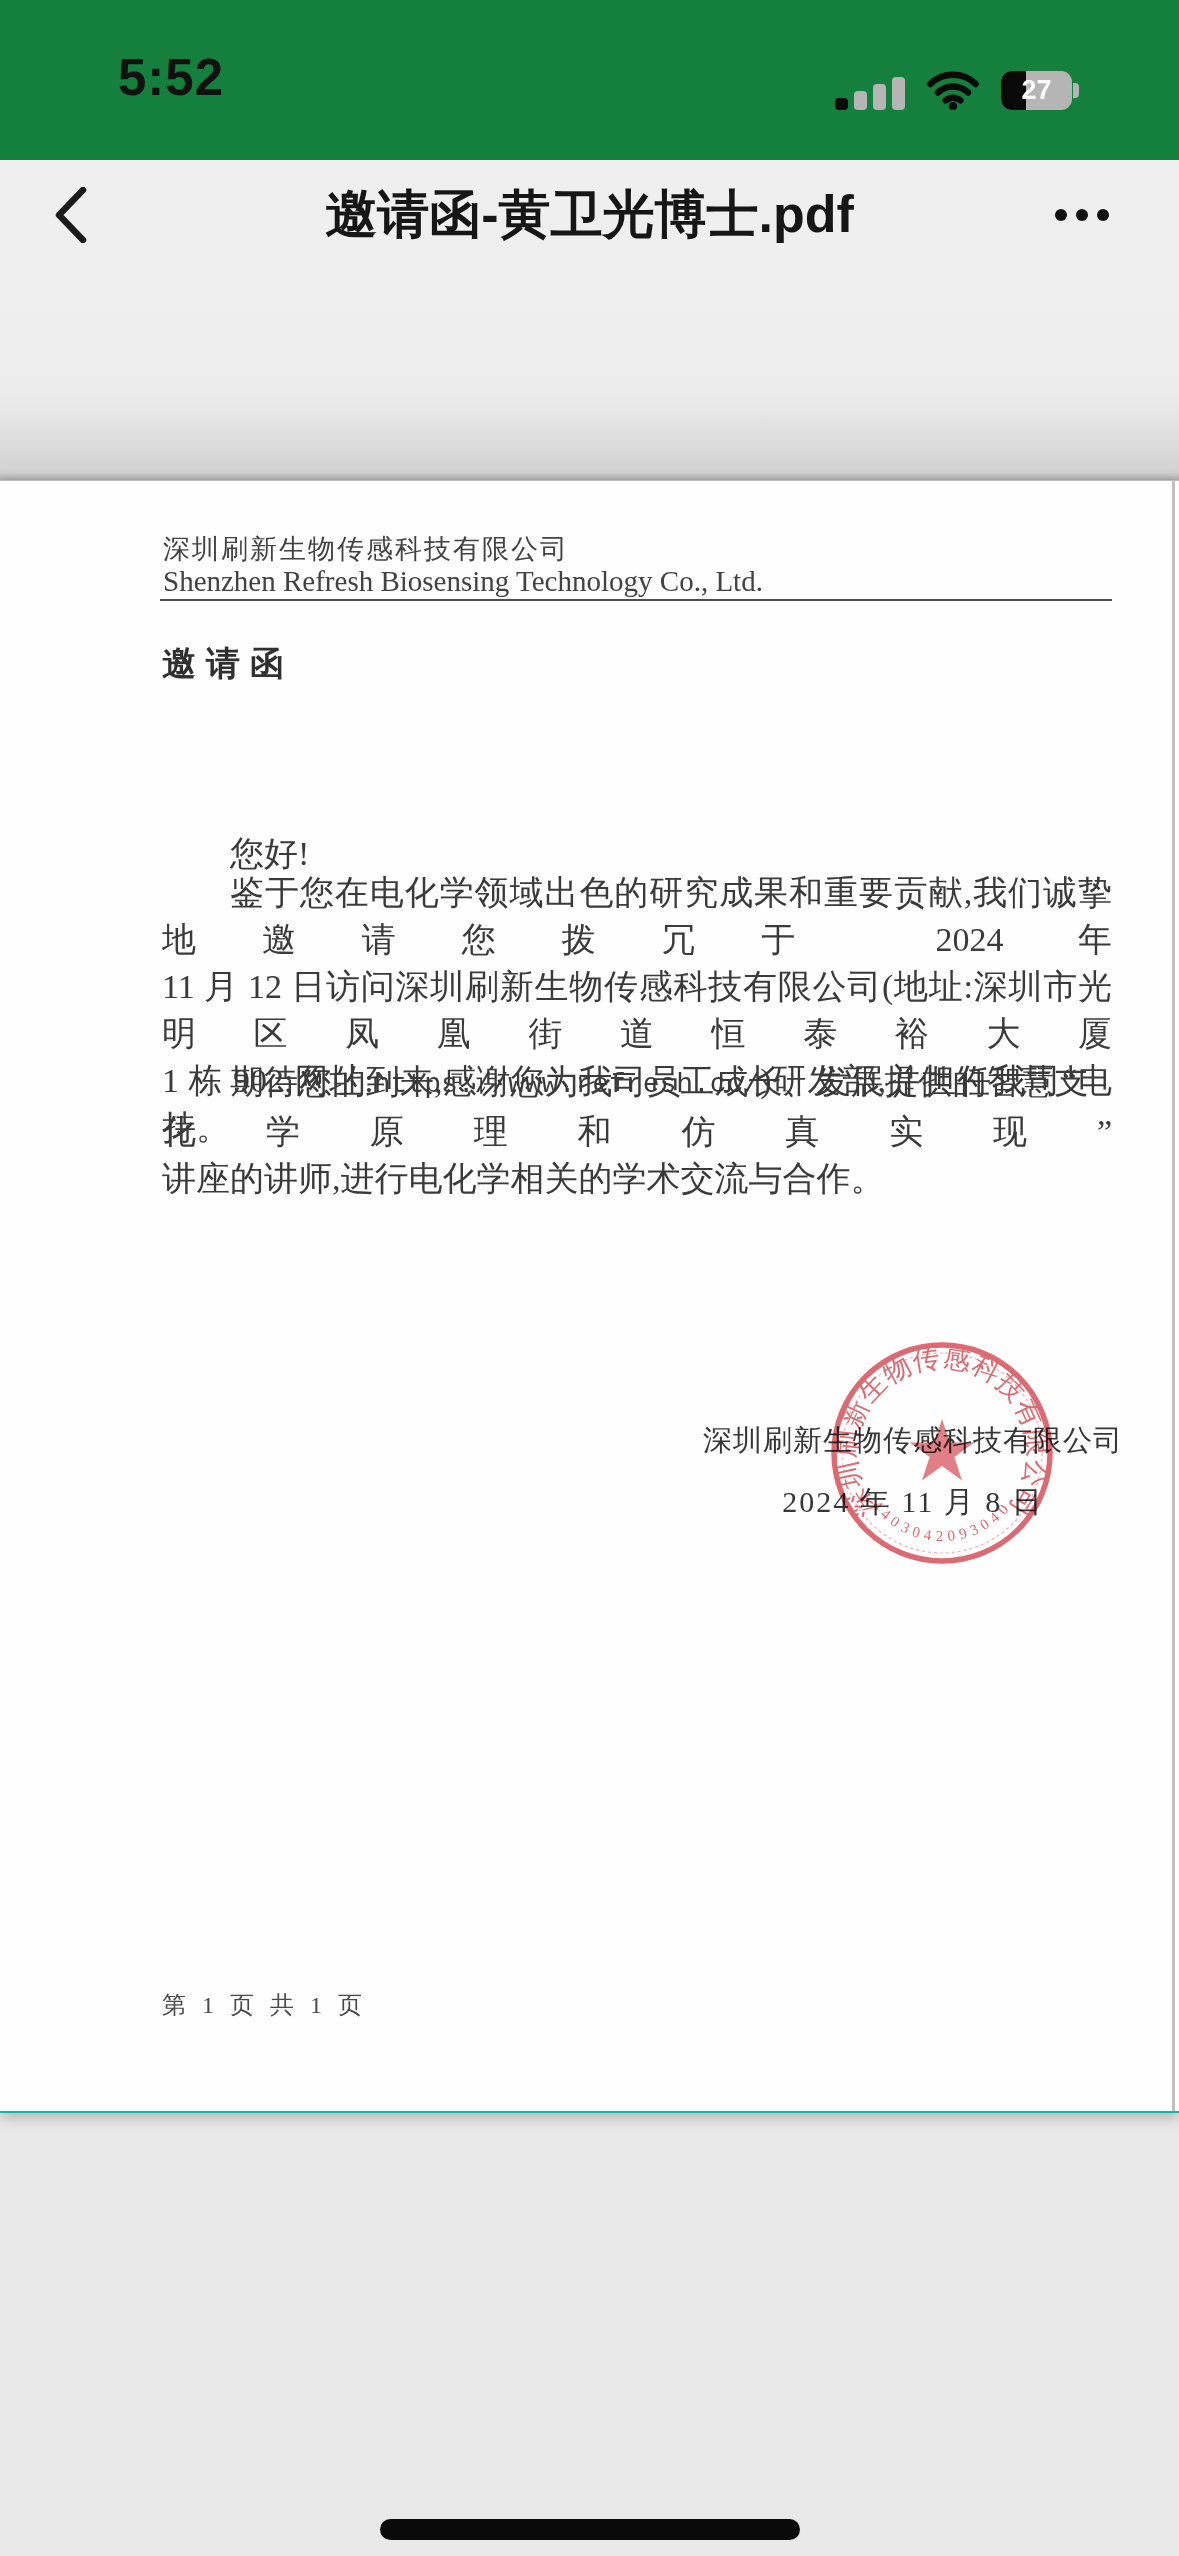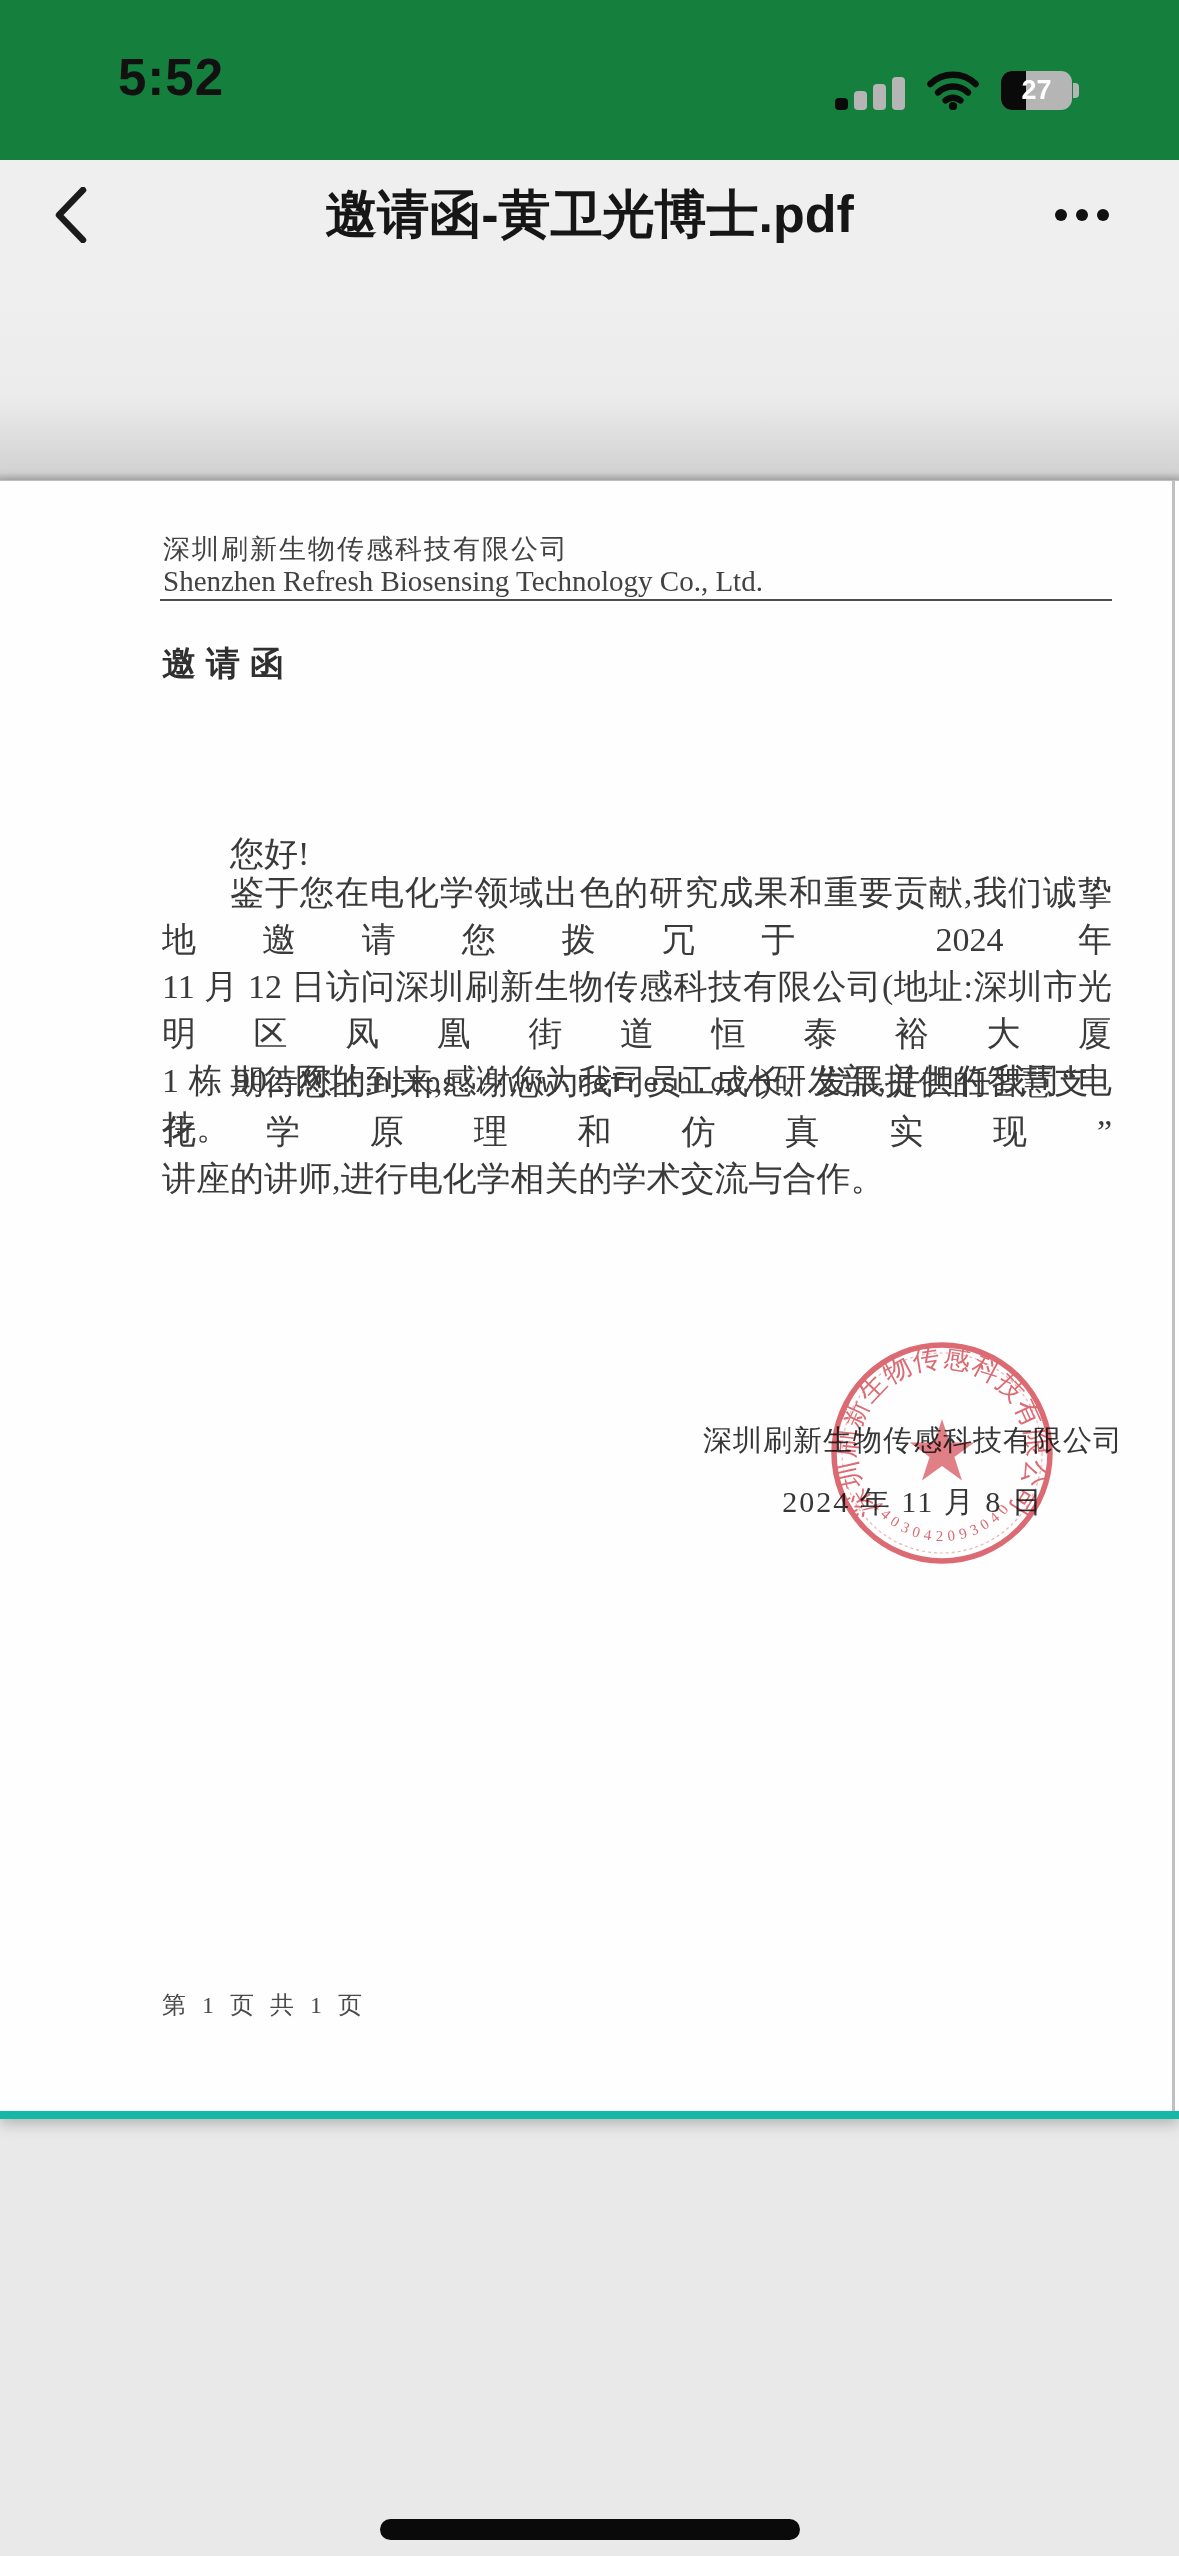--- a/index.html
+++ b/index.html
@@ -41,21 +41,21 @@
   }
   .more-btn{position:absolute;right:52px;top:18px;width:90px;height:74px;display:flex;align-items:center;justify-content:center;gap:9px;cursor:pointer;}
   .more-btn .dot{width:12px;height:12px;border-radius:50%;background:#111;}
   
   .pre-page-shadow{position:absolute;top:290px;left:0;width:1179px;height:190px;
     background:linear-gradient(#efefef 0%,#ececec 55%,#d2d2d2 96%,#b0b0b0 100%);}
   .below-page{position:absolute;top:2110px;left:0;width:1179px;height:446px;background:#e9e9e9;}
   
   .page{
     position:absolute;top:480px;left:0;width:1179px;height:1630px;background:#fefefe;
-    border-top:1px solid #bdbdbd;border-bottom:8px solid #14b8a6;
+    border-top:1px solid #bdbdbd;border-bottom:2px solid #14b8a6;
     box-shadow:0 4px 14px rgba(0,0,0,.25);
     font-family:"Liberation Serif","DejaVu Serif",serif;color:#3a3a3a;z-index:4;
   }
   .page::after{content:"";position:absolute;top:0;bottom:0;right:4px;width:3px;background:#8d8d8d;opacity:.55;}
   .company-cn{position:absolute;left:163px;top:50px;font-size:27px;letter-spacing:2px;color:#424242;}
   .company-en{position:absolute;left:163px;top:84px;font-size:29px;color:#424242;}
   .head-rule{position:absolute;left:160px;top:118px;width:952px;height:2px;background:#4d4d4d;}
   .doc-title{
     position:absolute;left:162px;top:160px;width:950px;text-align:left;
     font-size:34px;font-weight:700;letter-spacing:10px;color:#303030;

